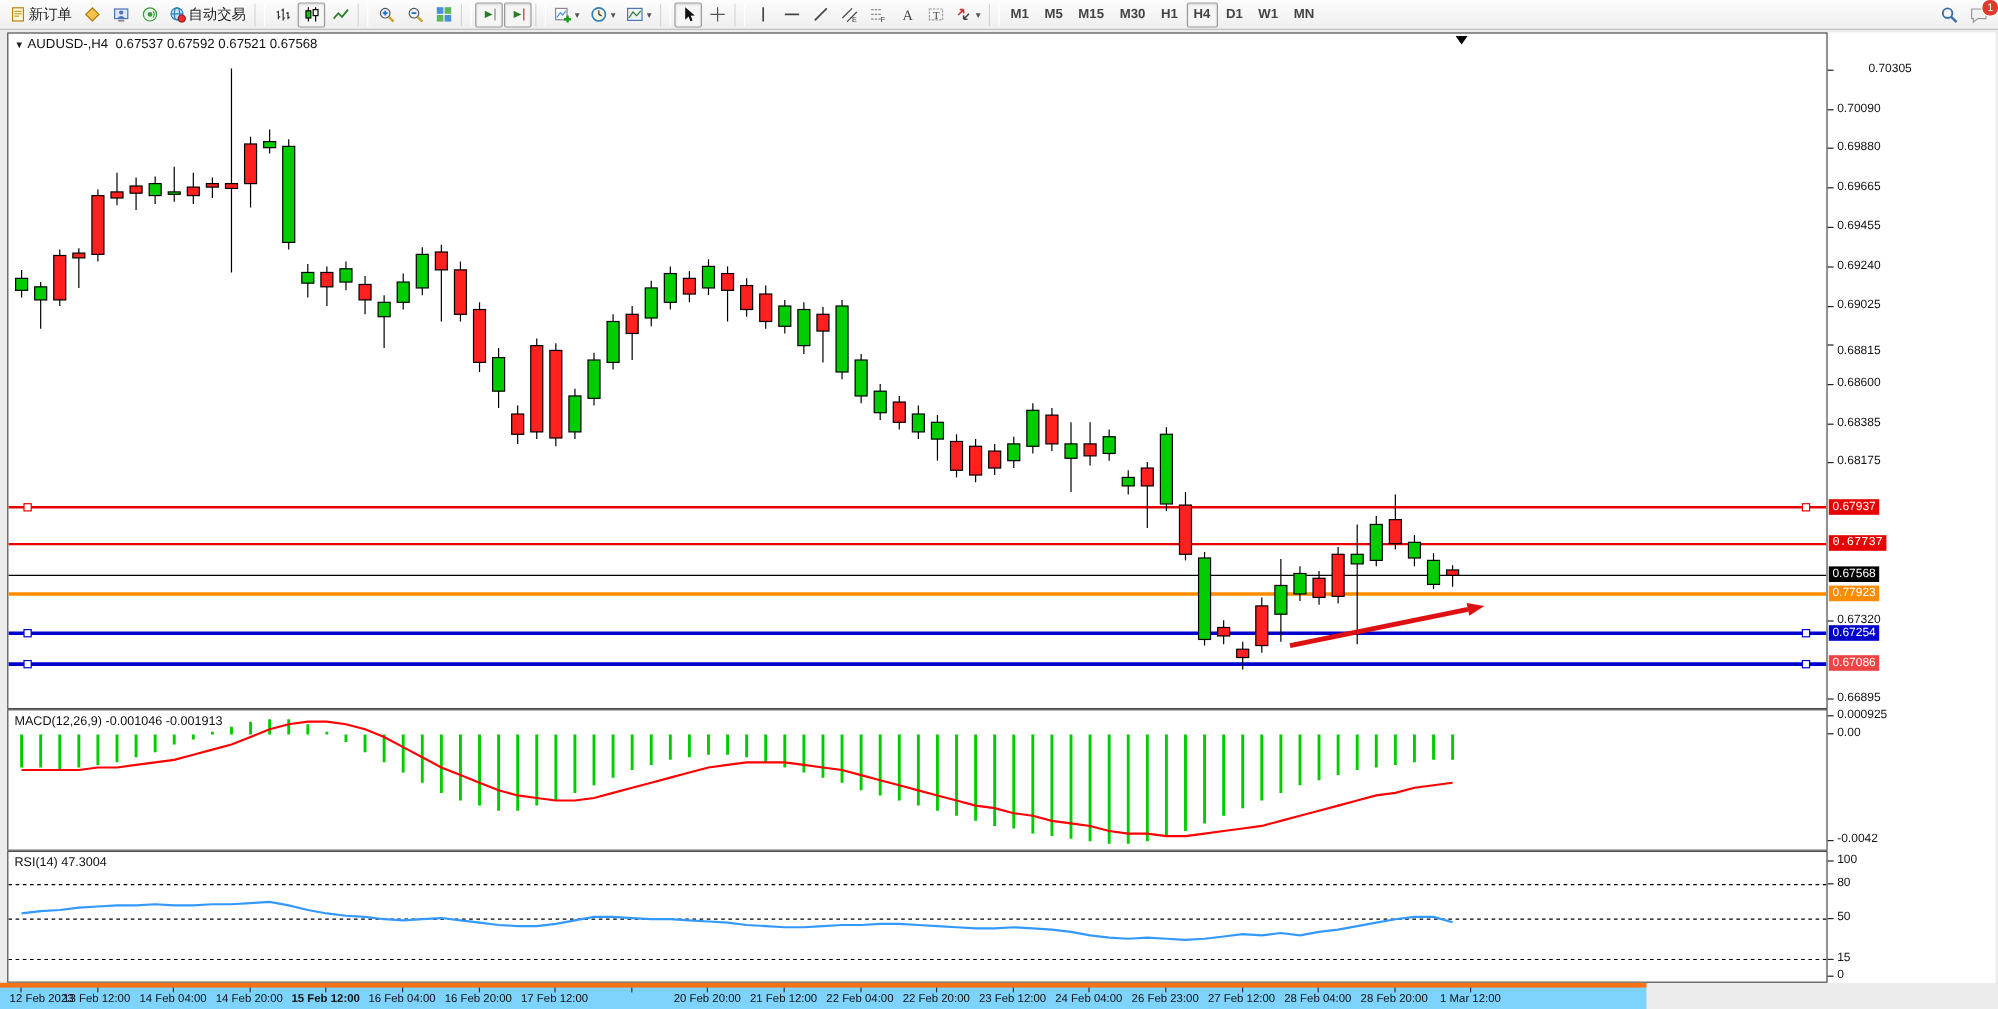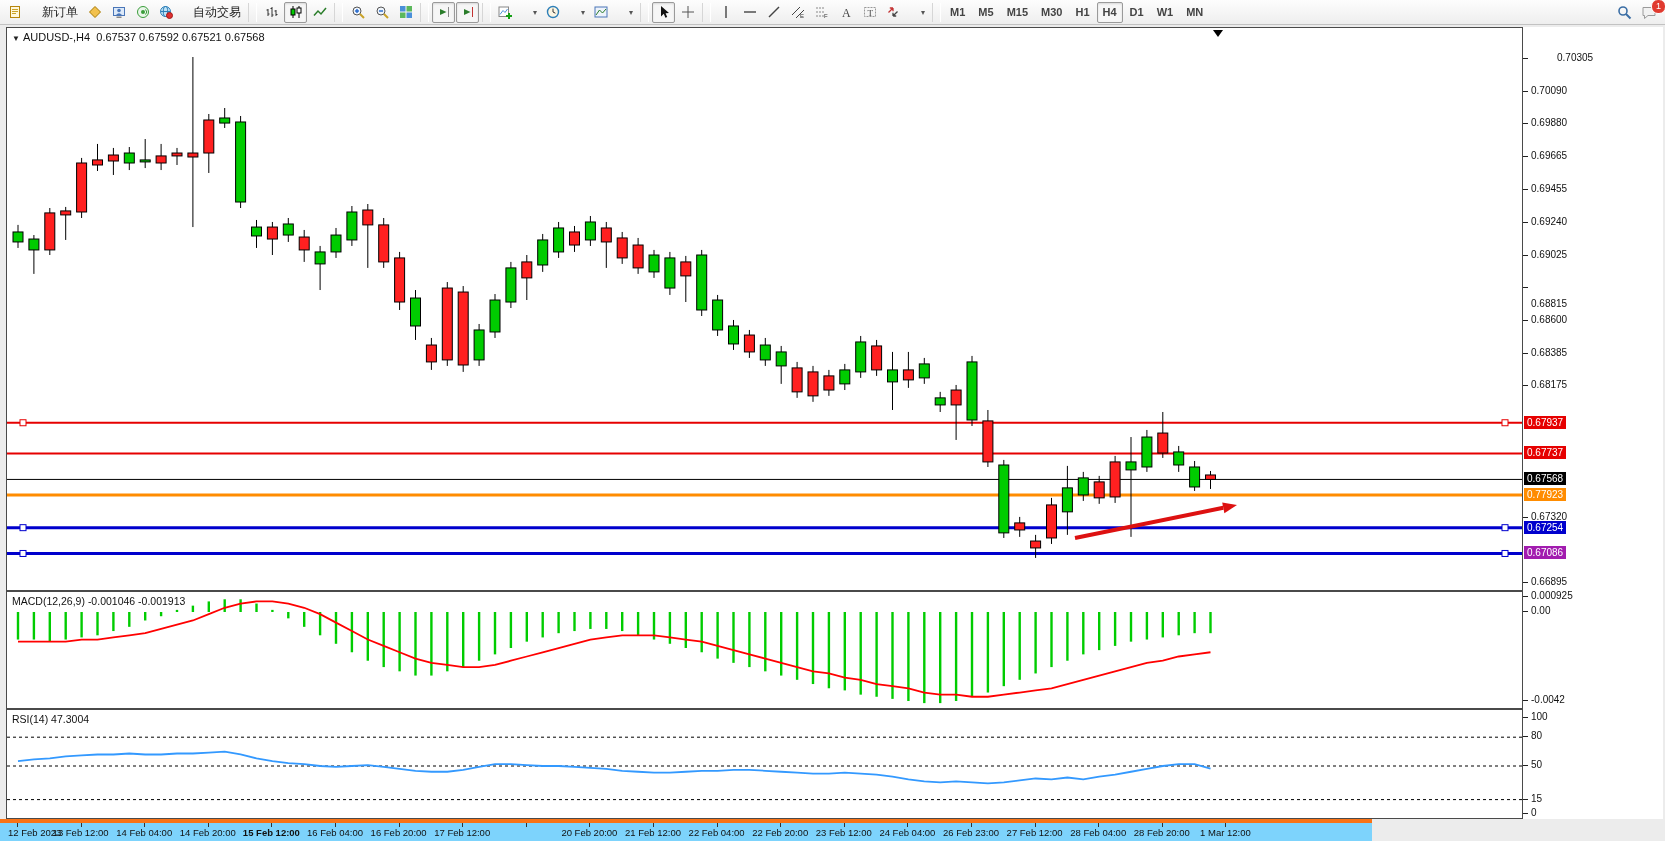--- a/index.html
+++ b/index.html
@@ -5,21 +5,21 @@
   html,body{margin:0;padding:0;}
   body{width:1665px;height:841px;overflow:hidden;background:#ececec;
        font-family:"Liberation Sans",sans-serif;-webkit-font-smoothing:antialiased;}
   #app{position:relative;width:1665px;height:841px;}
 
   
   #toolbar{position:absolute;left:0;top:0;width:1665px;height:25px;
     background:linear-gradient(#fdfdfd,#eeeeee);border-bottom:1px solid #c2c2c2;
     display:flex;align-items:center;padding:0 4px;box-sizing:border-box;gap:1px;}
   .tbtn{height:21px;min-width:23px;display:inline-flex;align-items:center;justify-content:center;
-    gap:20px;padding:0 3px;border:1px solid transparent;border-radius:2px;background:transparent;
+    gap:2px;padding:0 3px;border:1px solid transparent;border-radius:2px;background:transparent;
     font-size:12px;color:#333;cursor:default;white-space:nowrap;}
   .tbtn.pressed{background:#f6f6f6;border:1px solid #9a9a9a;box-shadow:inset 0 1px 2px rgba(0,0,0,.12);}
   .tbtn .lbl{font-size:12px;color:#222;}
   .tbtn .dd{font-size:8px;color:#555;margin-left:1px;}
   .tbtn.tf{font-size:11px;color:#444;padding:0 5px;font-weight:bold;}
   .sep{width:7px;height:19px;border-left:1px solid #d6d6d6;border-right:1px solid #fff;margin:0 2px;}
   .spacer{flex:1;}
   .iconwrap{display:inline-flex;align-items:center;justify-content:center;}
   .badge{position:absolute;top:-4px;right:-6px;background:#e03a2f;color:#fff;font-size:9px;
     width:13px;height:13px;border-radius:7px;display:flex;align-items:center;justify-content:center;
@@ -648,37 +648,37 @@
       <div class="ptick" style="top: 91.2842px;">0.69880</div>
       <div class="pdash" style="top: 130.31px;"></div>
       <div class="ptick" style="top: 124.31px;">0.69665</div>
       <div class="pdash" style="top: 162.568px;"></div>
       <div class="ptick" style="top: 156.568px;">0.69455</div>
       <div class="pdash" style="top: 195.595px;"></div>
       <div class="ptick" style="top: 189.595px;">0.69240</div>
       <div class="pdash" style="top: 228.621px;"></div>
       <div class="ptick" style="top: 222.621px;">0.69025</div>
       <div class="pdash" style="top: 260.879px;"></div>
-      <div class="ptick" style="top: 272px;">0.68815</div>
+      <div class="ptick" style="top: 261px;">0.68815</div>
       <div class="pdash" style="top: 293.905px;"></div>
       <div class="ptick" style="top: 287.905px;">0.68600</div>
       <div class="pdash" style="top: 326.931px;"></div>
       <div class="ptick" style="top: 320.931px;">0.68385</div>
       <div class="pdash" style="top: 359.189px;"></div>
       <div class="ptick" style="top: 353.189px;">0.68175</div>
       <div class="pdash" style="top: 490.526px;"></div>
       <div class="ptick" style="top: 484.526px;">0.67320</div>
       <div class="pdash" style="top: 555.81px;"></div>
       <div class="ptick" style="top: 549.81px;">0.66895</div>
       <div class="linelabel" style="top: 389.748px; background: rgb(230, 0, 0);">0.67937</div>
-      <div class="linelabel" style="top: 420.47px; background: rgb(230, 0, 0);">0.67737</div>
+      <div class="linelabel" style="top: 420.47px; background: rgb(230, 0, 0); font-family: Liberation Mono, monospace;">0.67737</div>
       <div class="linelabel" style="top: 446.431px; background: rgb(0, 0, 0);">0.67568</div>
       <div class="linelabel" style="top: 461.945px; background: rgb(255, 140, 0);">0.77923</div>
       <div class="linelabel" style="top: 494.664px; background: rgb(0, 0, 205);">0.67254</div>
-      <div class="linelabel" style="top: 520.471px; background: #a21caf;">0.67086</div>
+      <div class="linelabel" style="top: 520.471px; background: #ef4444;">0.67086</div>
       <div class="pdash" style="top: 570px;"></div>
       <div class="ptick" style="top: 564px;">0.000925</div>
       <div class="pdash" style="top: 585px;"></div>
       <div class="ptick" style="top: 579px;">0.00</div>
       <div class="pdash" style="top: 673.998px;"></div>
       <div class="ptick" style="top: 667.998px;">-0.0042</div>
       <div class="pdash" style="top: 691px;"></div>
       <div class="ptick" style="top: 685px;">100</div>
       <div class="pdash" style="top: 710.2px;"></div>
       <div class="ptick" style="top: 704.2px;">80</div>

